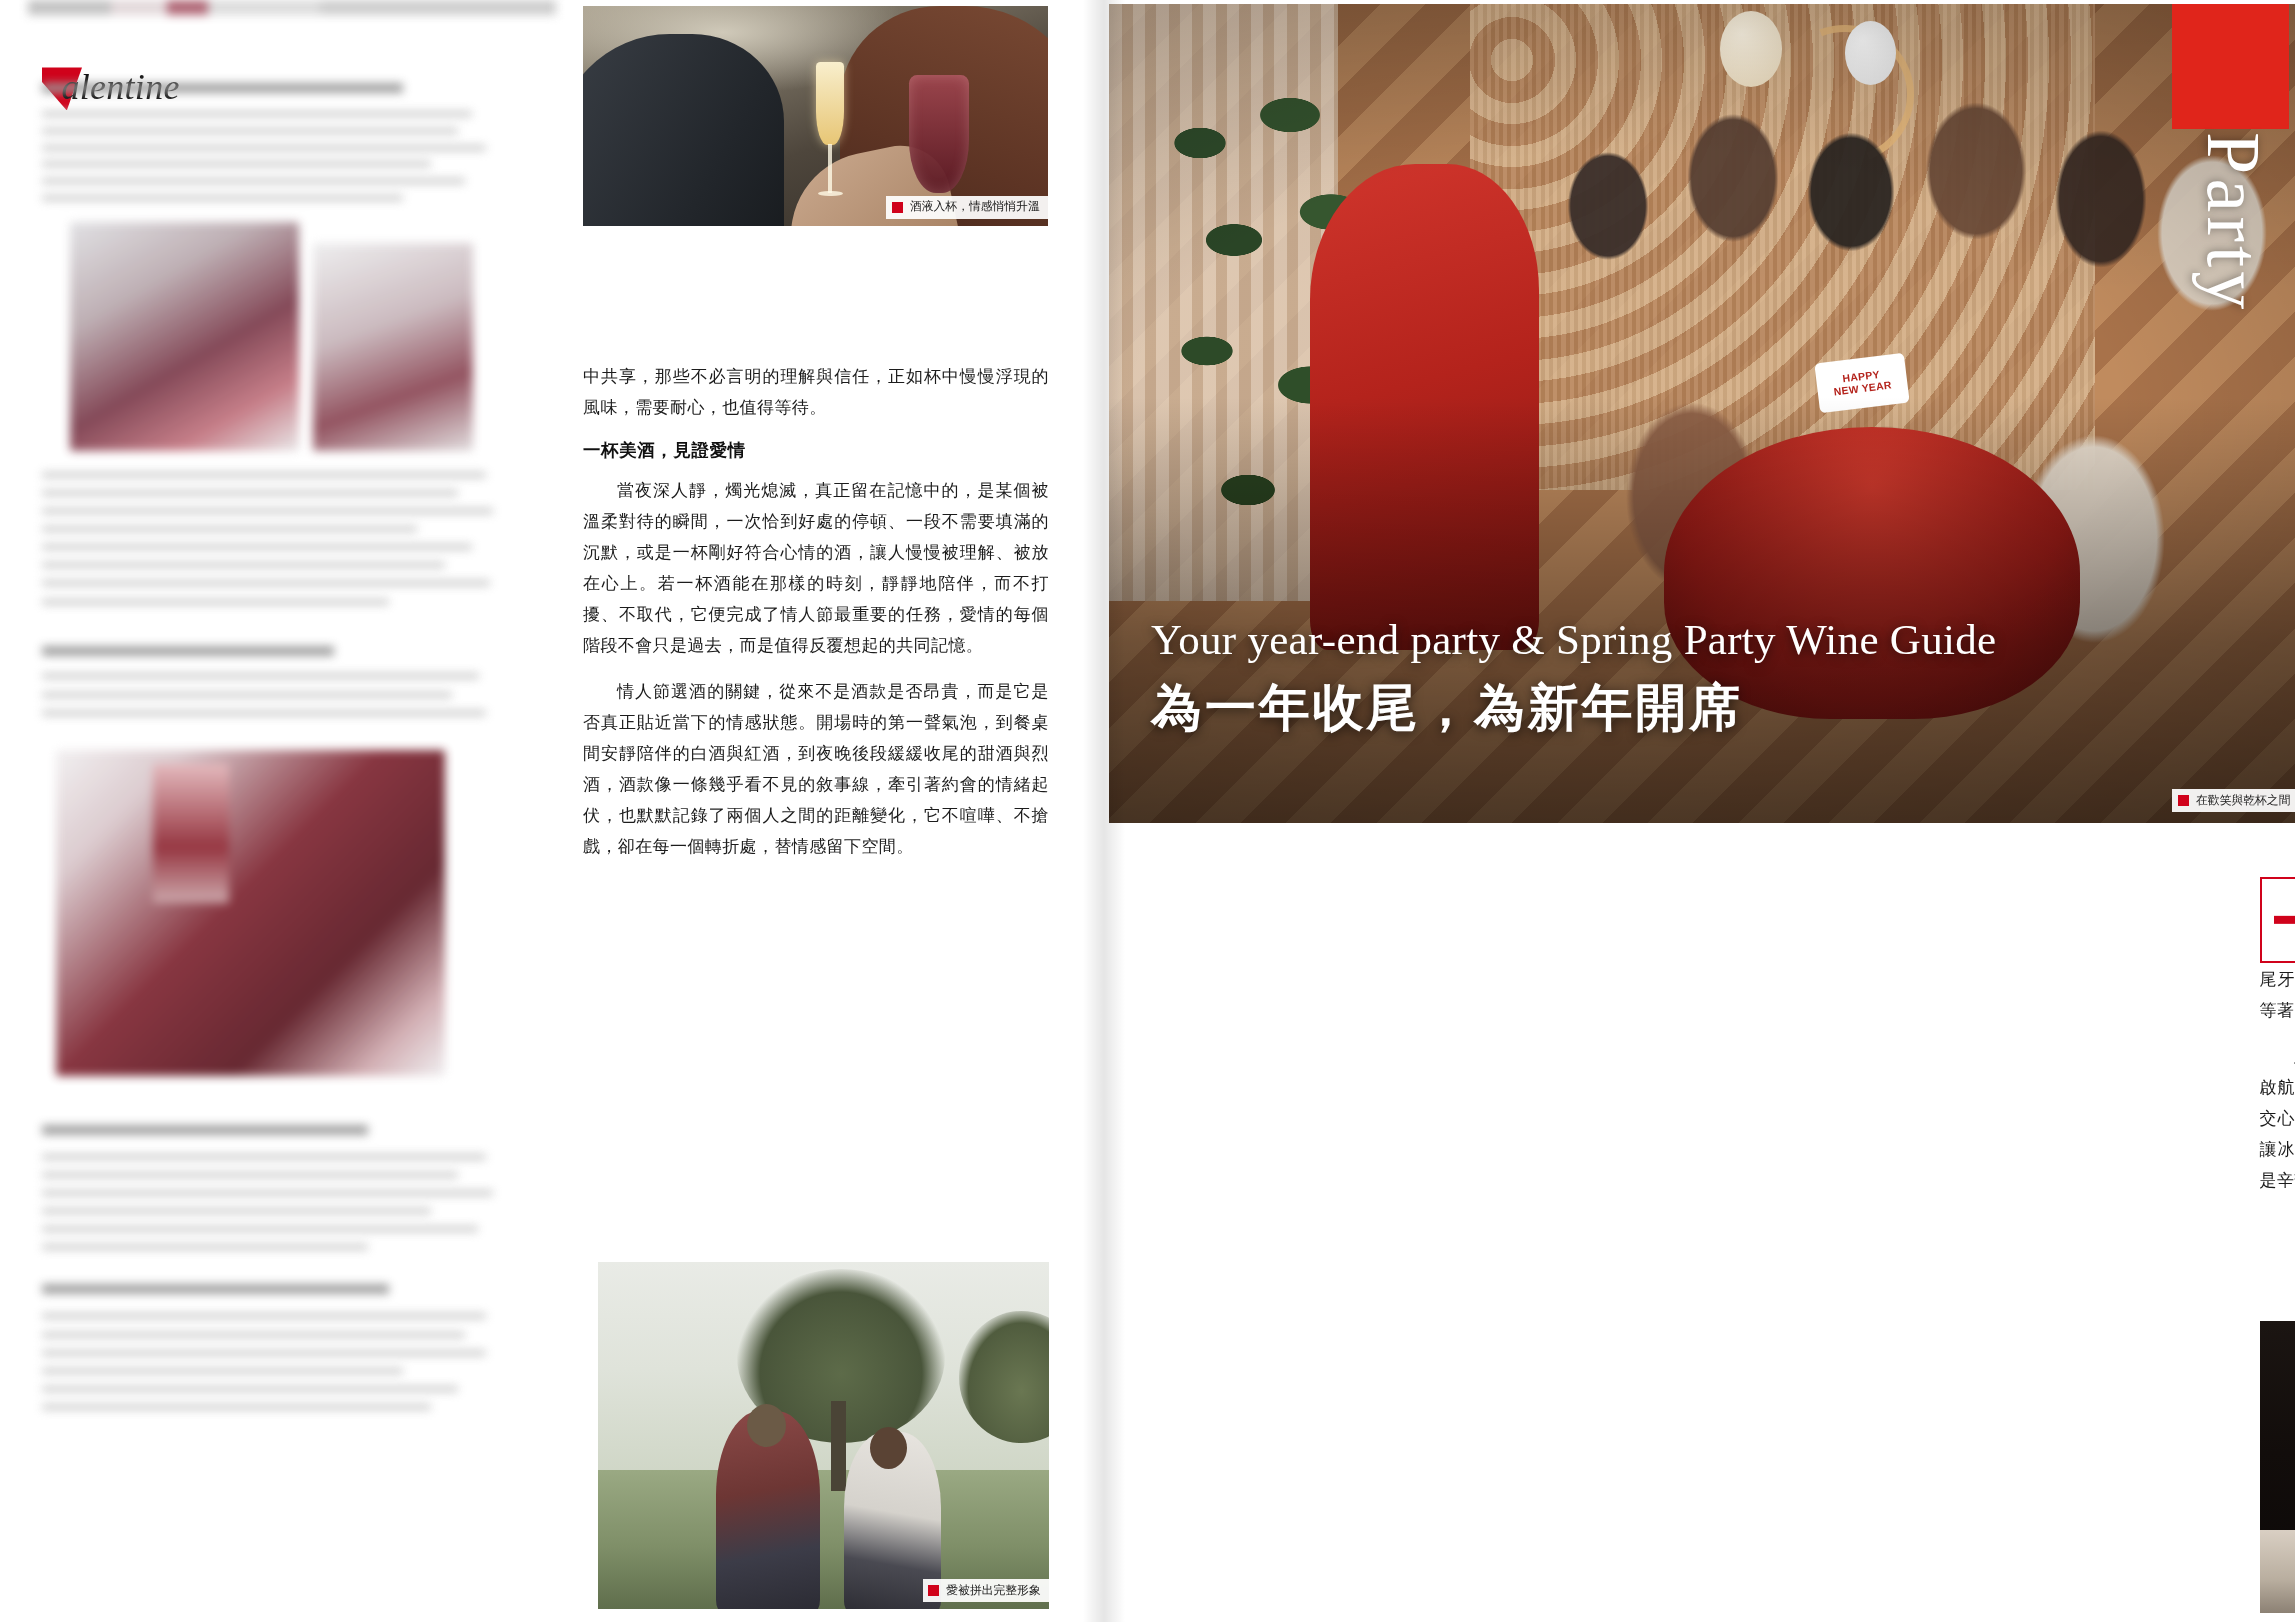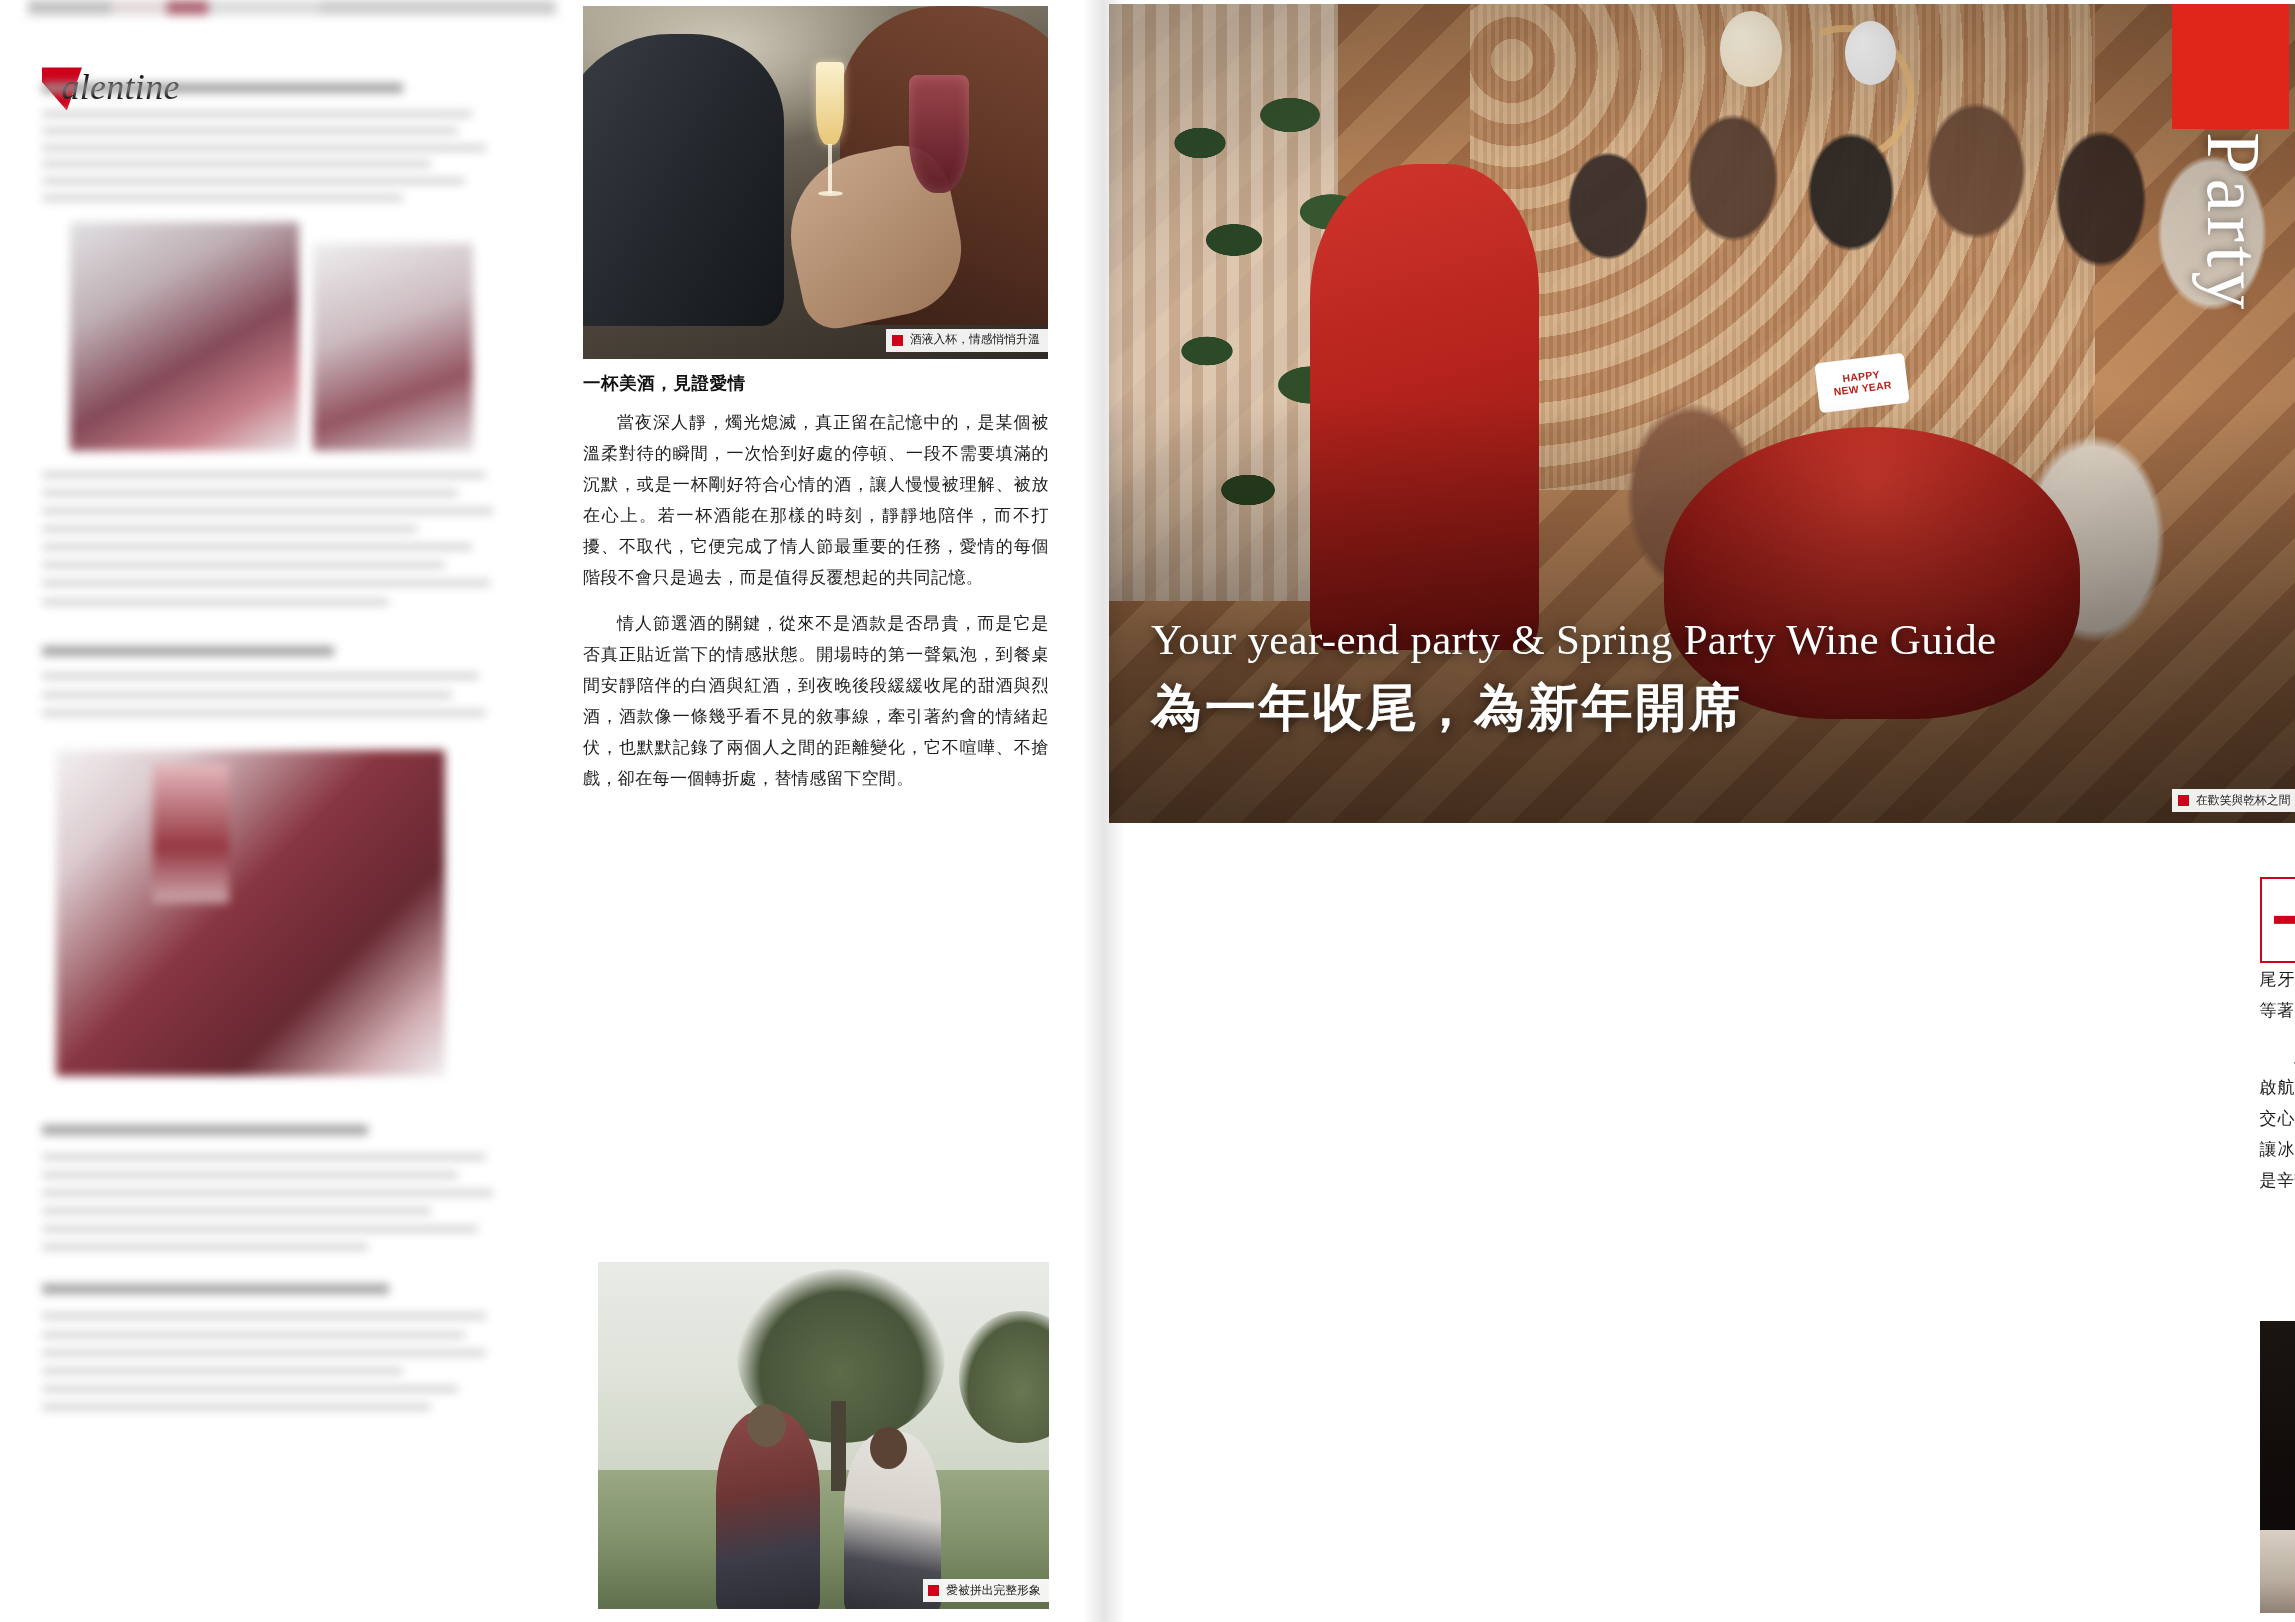--- a/index.html
+++ b/index.html
@@ -113,21 +113,21 @@
     width: 528px; height: 15.3px;
     background: linear-gradient(to right,#bdbdbd 0 83px,#e0d5d7 83px 139px,#a95a6a 139px 180px,#d9d9d9 180px 292px,#c9c9c9 292px 528px);
   }
 
   
   .photo-cheers {
     position: absolute;
     left: 583px;
     top: 5.6px;
     width: 465px;
-    height: 353px;
+    height: 220px;
     overflow: hidden;
     background: #6c6256;
   }
   .pc-bg {
     position: absolute; inset: 0;
     background:
       radial-gradient(ellipse 60% 40% at 30% 12%, rgba(220,214,198,0.85), rgba(0,0,0,0) 70%),
       linear-gradient(160deg, #a9a08e 0%, #7d7566 28%, #4e463c 58%, #2f2a24 100%);
   }
   .pc-person-left {
@@ -515,20 +515,21 @@
         <div class="pc-flute-stem"></div>
         <div class="pc-flute-base"></div>
       </div>
       <div class="caption-bar cap-cheers">
         <span class="caption-sq"></span>
         <span>酒液入杯，情感悄悄升溫</span>
       </div>
     </div>
 
     <div class="lcol">
+      <p>中共享，那些不必言明的理解與信任，正如杯中慢慢浮現的風味，需要耐心，也值得等待。</p>
       <div class="subhead">一杯美酒，見證愛情</div>
       <p class="indent">當夜深人靜，燭光熄滅，真正留在記憶中的，是某個被溫柔對待的瞬間，一次恰到好處的停頓、一段不需要填滿的沉默，或是一杯剛好符合心情的酒，讓人慢慢被理解、被放在心上。若一杯酒能在那樣的時刻，靜靜地陪伴，而不打擾、不取代，它便完成了情人節最重要的任務，愛情的每個階段不會只是過去，而是值得反覆想起的共同記憶。</p>
       <p class="indent">情人節選酒的關鍵，從來不是酒款是否昂貴，而是它是否真正貼近當下的情感狀態。開場時的第一聲氣泡，到餐桌間安靜陪伴的白酒與紅酒，到夜晚後段緩緩收尾的甜酒與烈酒，酒款像一條幾乎看不見的敘事線，牽引著約會的情緒起伏，也默默記錄了兩個人之間的距離變化，它不喧嘩、不搶戲，卻在每一個轉折處，替情感留下空間。</p>
     </div>
 
     <div class="photo-heart">
       <div class="ph-sky"></div>
       <div class="ph-ground"></div>
       <div class="ph-tree"></div>
       <div class="ph-trunk"></div>

